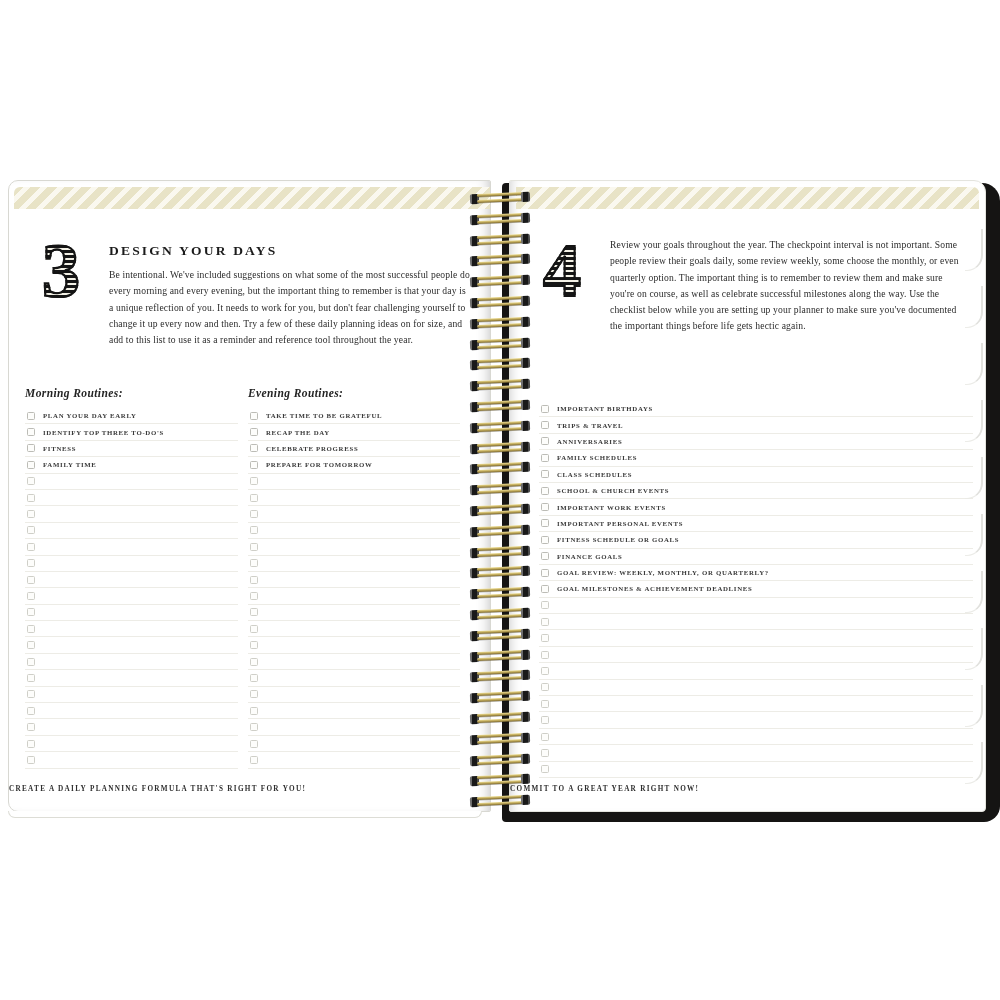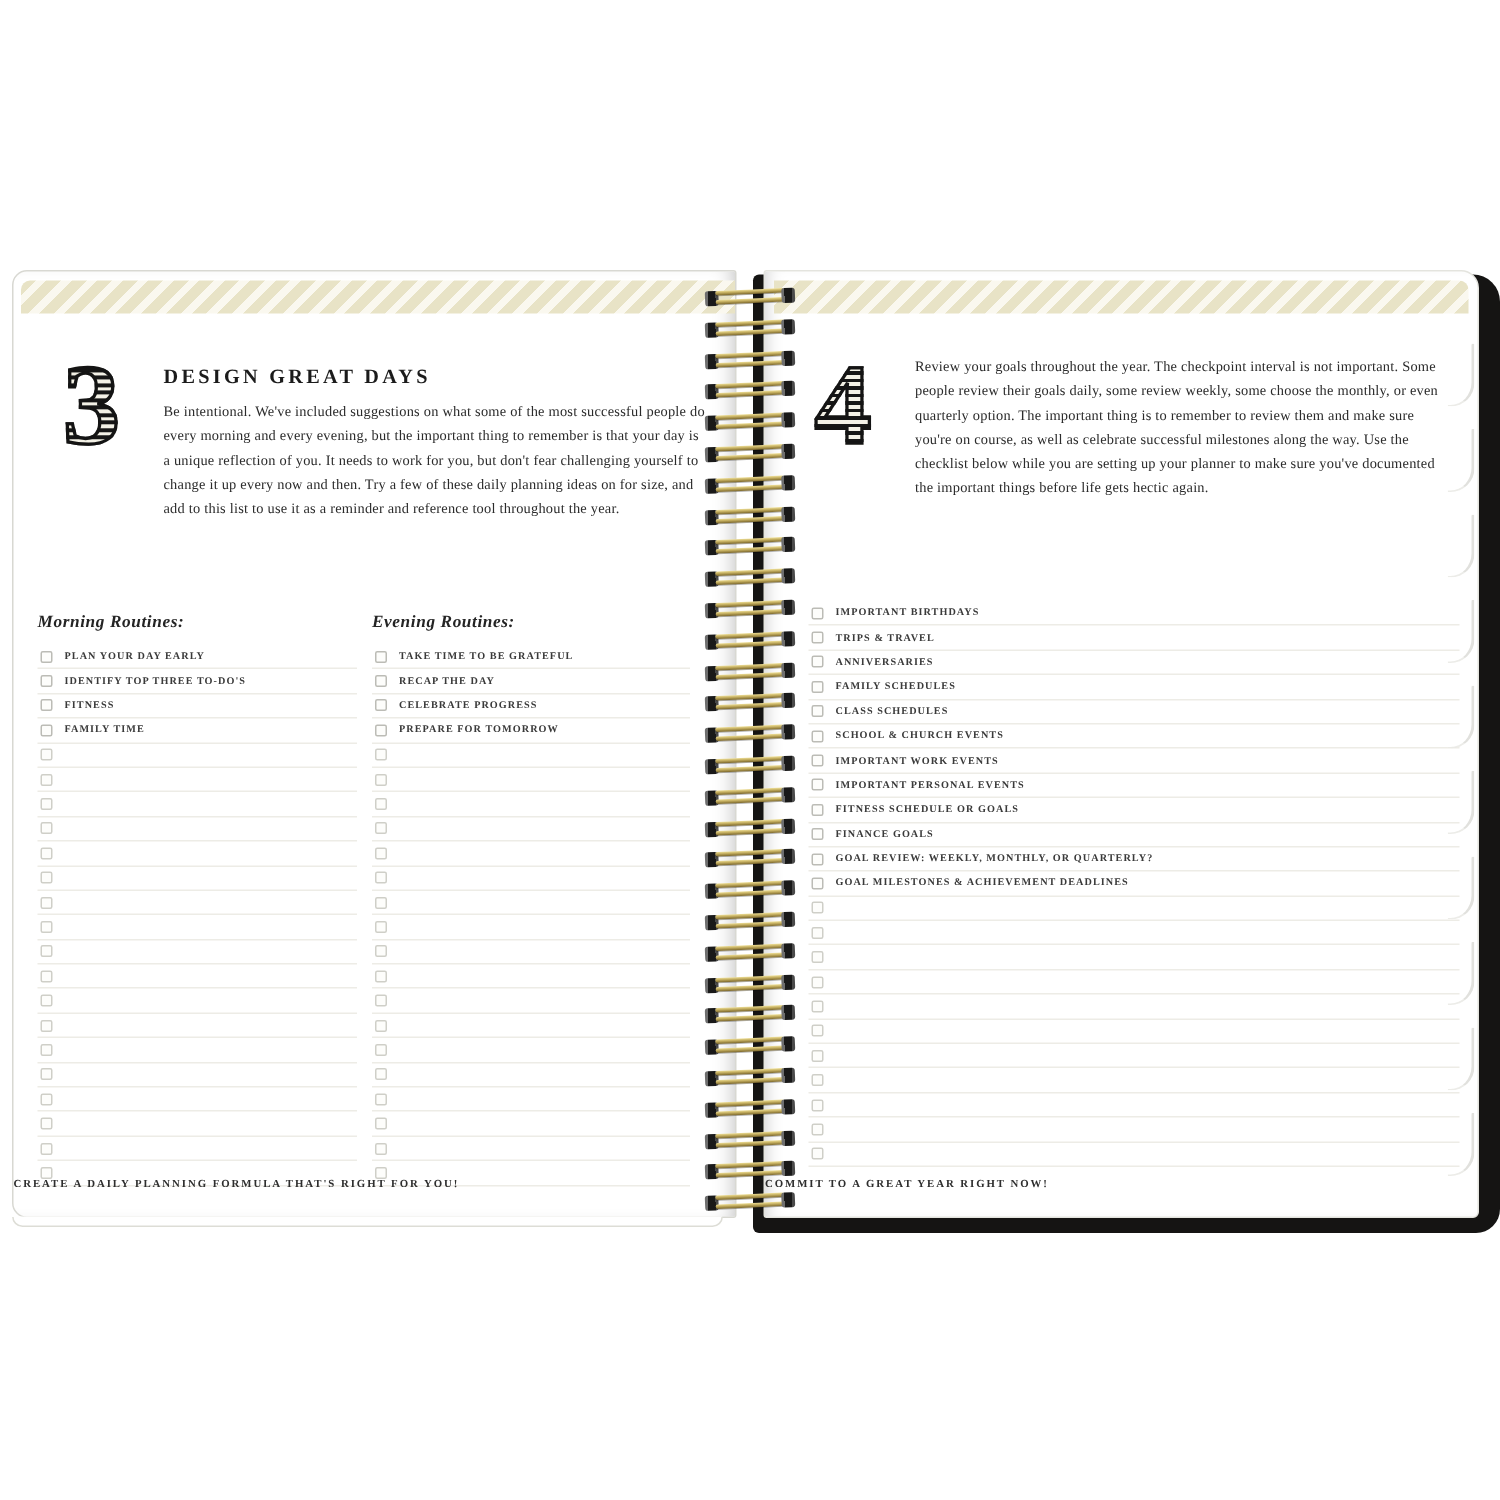--- a/index.html
+++ b/index.html
@@ -52,21 +52,21 @@
     }
   }
   .head-text { flex:1; padding-left:8px; padding-right:6px; }
   .chapter-title {
     font-size:13.5px; font-weight:700; letter-spacing:2.2px;
     color:#1b1b1b; margin:6px 0 8px 0;
   }
   .intro { font-size:9.6px; line-height:16.3px; color:#2b2b2b; letter-spacing:.15px; }
 
   
-  .columns { position:absolute; left:16px; right:30px; top:228px; display:flex; gap:10px; }
+  .columns { position:absolute; left:16px; right:30px; top:206px; display:flex; gap:10px; }
   .col-a { flex:0 0 213px; } .col-b { flex:1; }
   .col-heading { font-style:italic; font-weight:700; font-size:11.5px;
                  letter-spacing:.4px; color:#242424; height:16px; margin-bottom:5px; }
   .rows {}
   .row { display:flex; align-items:center; gap:8px; height:16.4px;
          border-bottom:1px solid #edece6; padding-left:2px; }
   .cbx { flex:0 0 auto; width:8px; height:8px; border:1px solid #bcbcb6;
          border-radius:1.5px; background:#fdfdfb; }
   .row.empty .cbx { border-color:#cfcfc8; }
   .lbl { font-size:6.8px; font-weight:700; letter-spacing:.7px; color:#3a3a3a;
@@ -102,21 +102,21 @@
 </head>
 <body>
 
 <div class="canvas">
 
   <div class="page page-left">
     <div class="stripe-band"></div>
     <div class="chapter-head">
       <div class="chapter-num">3</div>
       <div class="head-text">
-        <h1 class="chapter-title">DESIGN GREAT DAYS</h1>
+        <h1 class="chapter-title">DESIGN YOUR DAYS</h1>
         <p class="intro">Be intentional. We've included suggestions on what some of the most successful people do every morning and every evening, but the important thing to remember is that your day is a unique reflection of you. It needs to work for you, but don't fear challenging yourself to change it up every now and then. Try a few of these daily planning ideas on for size, and add to this list to use it as a reminder and reference tool throughout the year.</p>
       </div>
     </div>
     <div class="columns">
       <div class="col-a">
         <div class="col-heading">Morning Routines:</div>
         <div class="rows">
             <div class="row filled">
               <span class="cbx"></span>
               <span class="lbl">PLAN YOUR DAY EARLY</span>

